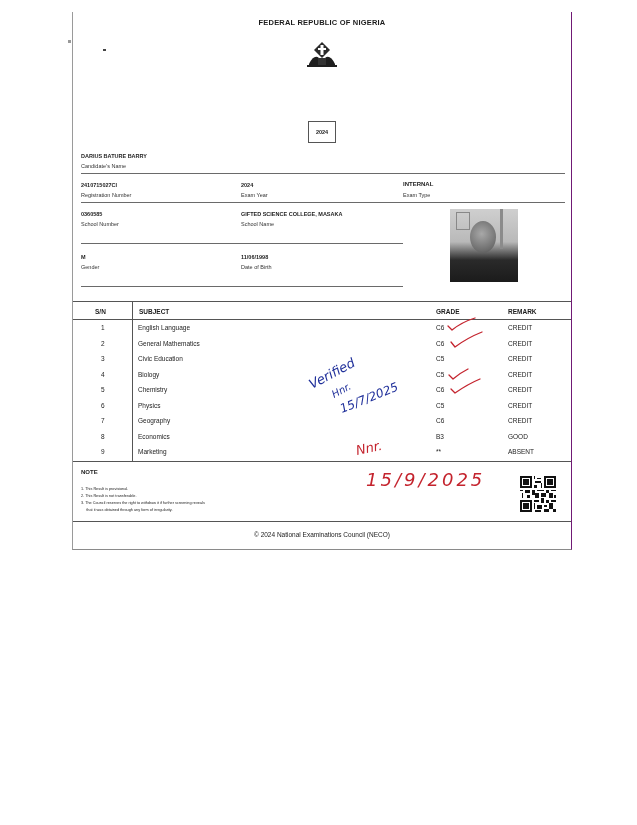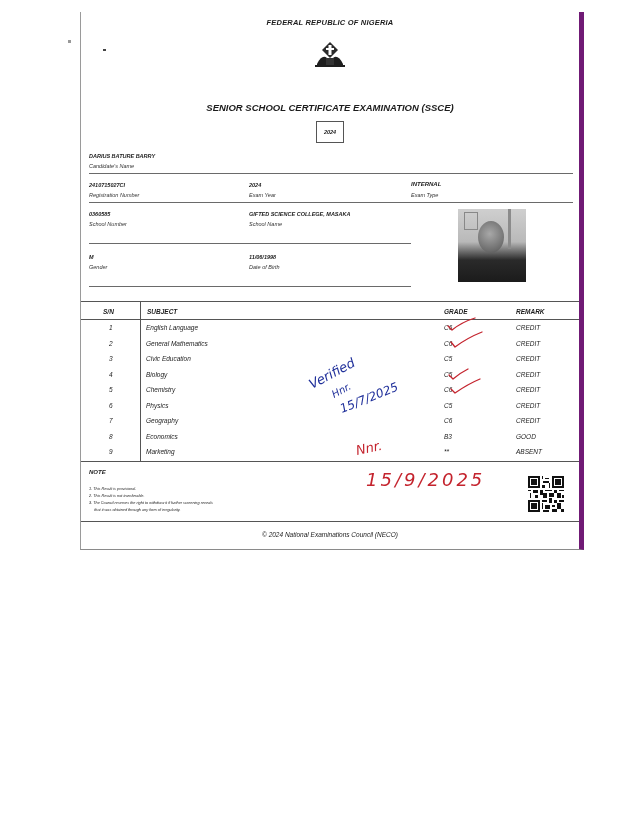--- a/index.html
+++ b/index.html
@@ -1,19 +1,19 @@
 <!DOCTYPE html>
 <html><head>
 <meta charset="utf-8">
 <style>
   html, body { margin:0; padding:0; background:#ffffff; }
   body { width:637px; height:825px; position:relative; overflow:hidden;
          font-family:"Liberation Sans", "DejaVu Sans", sans-serif; color:#1c1c1c; }
-  .doc { position:absolute; left:80px; top:12px; width:498px; height:537px;
-         border-left:1px solid #9a9a9a; border-right:5px solid #701a75; border-bottom:1px solid #8a8a8a;font-style:italic; }
+  .doc { position:absolute; left:72px; top:12px; width:498px; height:537px;
+         border-left:1px solid #9a9a9a; border-right:1px solid #701a75; border-bottom:1px solid #8a8a8a; }
   .abs { position:absolute; }
   .center { text-align:center; }
   .fed { left:0; width:100%; top:6px; font-size:7.5px; font-weight:bold; letter-spacing:0.2px; }
   .crest { left:232px; top:28px; width:34px; height:28px; }
   .neco { left:0; width:100%; top:72px; font-size:9px; font-weight:bold; }
   .ssce { left:0; width:100%; top:90px; font-size:9.5px; font-weight:bold; }
   .yearbox { left:235px; top:109px; width:26px; height:20px; border:1px solid #555;
              font-size:5.5px; font-weight:bold; display:flex; align-items:center; justify-content:center; }
   .val { font-size:5.5px; font-weight:bold; }
   .lbl { font-size:5.5px; color:#333; }
@@ -51,21 +51,20 @@
   <svg class="abs crest" viewBox="0 0 34 28">
     <polygon points="17,2 25,10 17,18 9,10" fill="#2b2b2b"></polygon>
     <rect x="15.5" y="5" width="3" height="10" fill="#fff"></rect>
     <rect x="13" y="8" width="8" height="2" fill="#fff"></rect>
     <path d="M4,24 Q9,14 14,18 L14,26 L4,26 Z" fill="#1e1e1e"></path>
     <path d="M30,24 Q25,14 20,18 L20,26 L30,26 Z" fill="#1e1e1e"></path>
     <rect x="13" y="18" width="8" height="8" fill="#333"></rect>
     <rect x="2" y="25" width="30" height="2" fill="#1e1e1e"></rect>
   </svg>
 
-  <div class="abs ssce center">SENIOR SCHOOL CERTIFICATE EXAMINATION (SSCE)</div>
   <div class="abs yearbox">2024</div>
 
   <div class="abs val" style="left:8px;top:141px;">DARIUS BATURE BARRY</div>
   <div class="abs lbl" style="left:8px;top:151px;">Candidate's Name</div>
   <div class="abs hline" style="left:8px;top:161px;width:484px;"></div>
 
   <div class="abs val" style="left:8px;top:170px;">2410715027CI</div>
   <div class="abs lbl" style="left:8px;top:180px;">Registration Number</div>
   <div class="abs val" style="left:168px;top:170px;">2024</div>
   <div class="abs lbl" style="left:168px;top:180px;">Exam Year</div>

